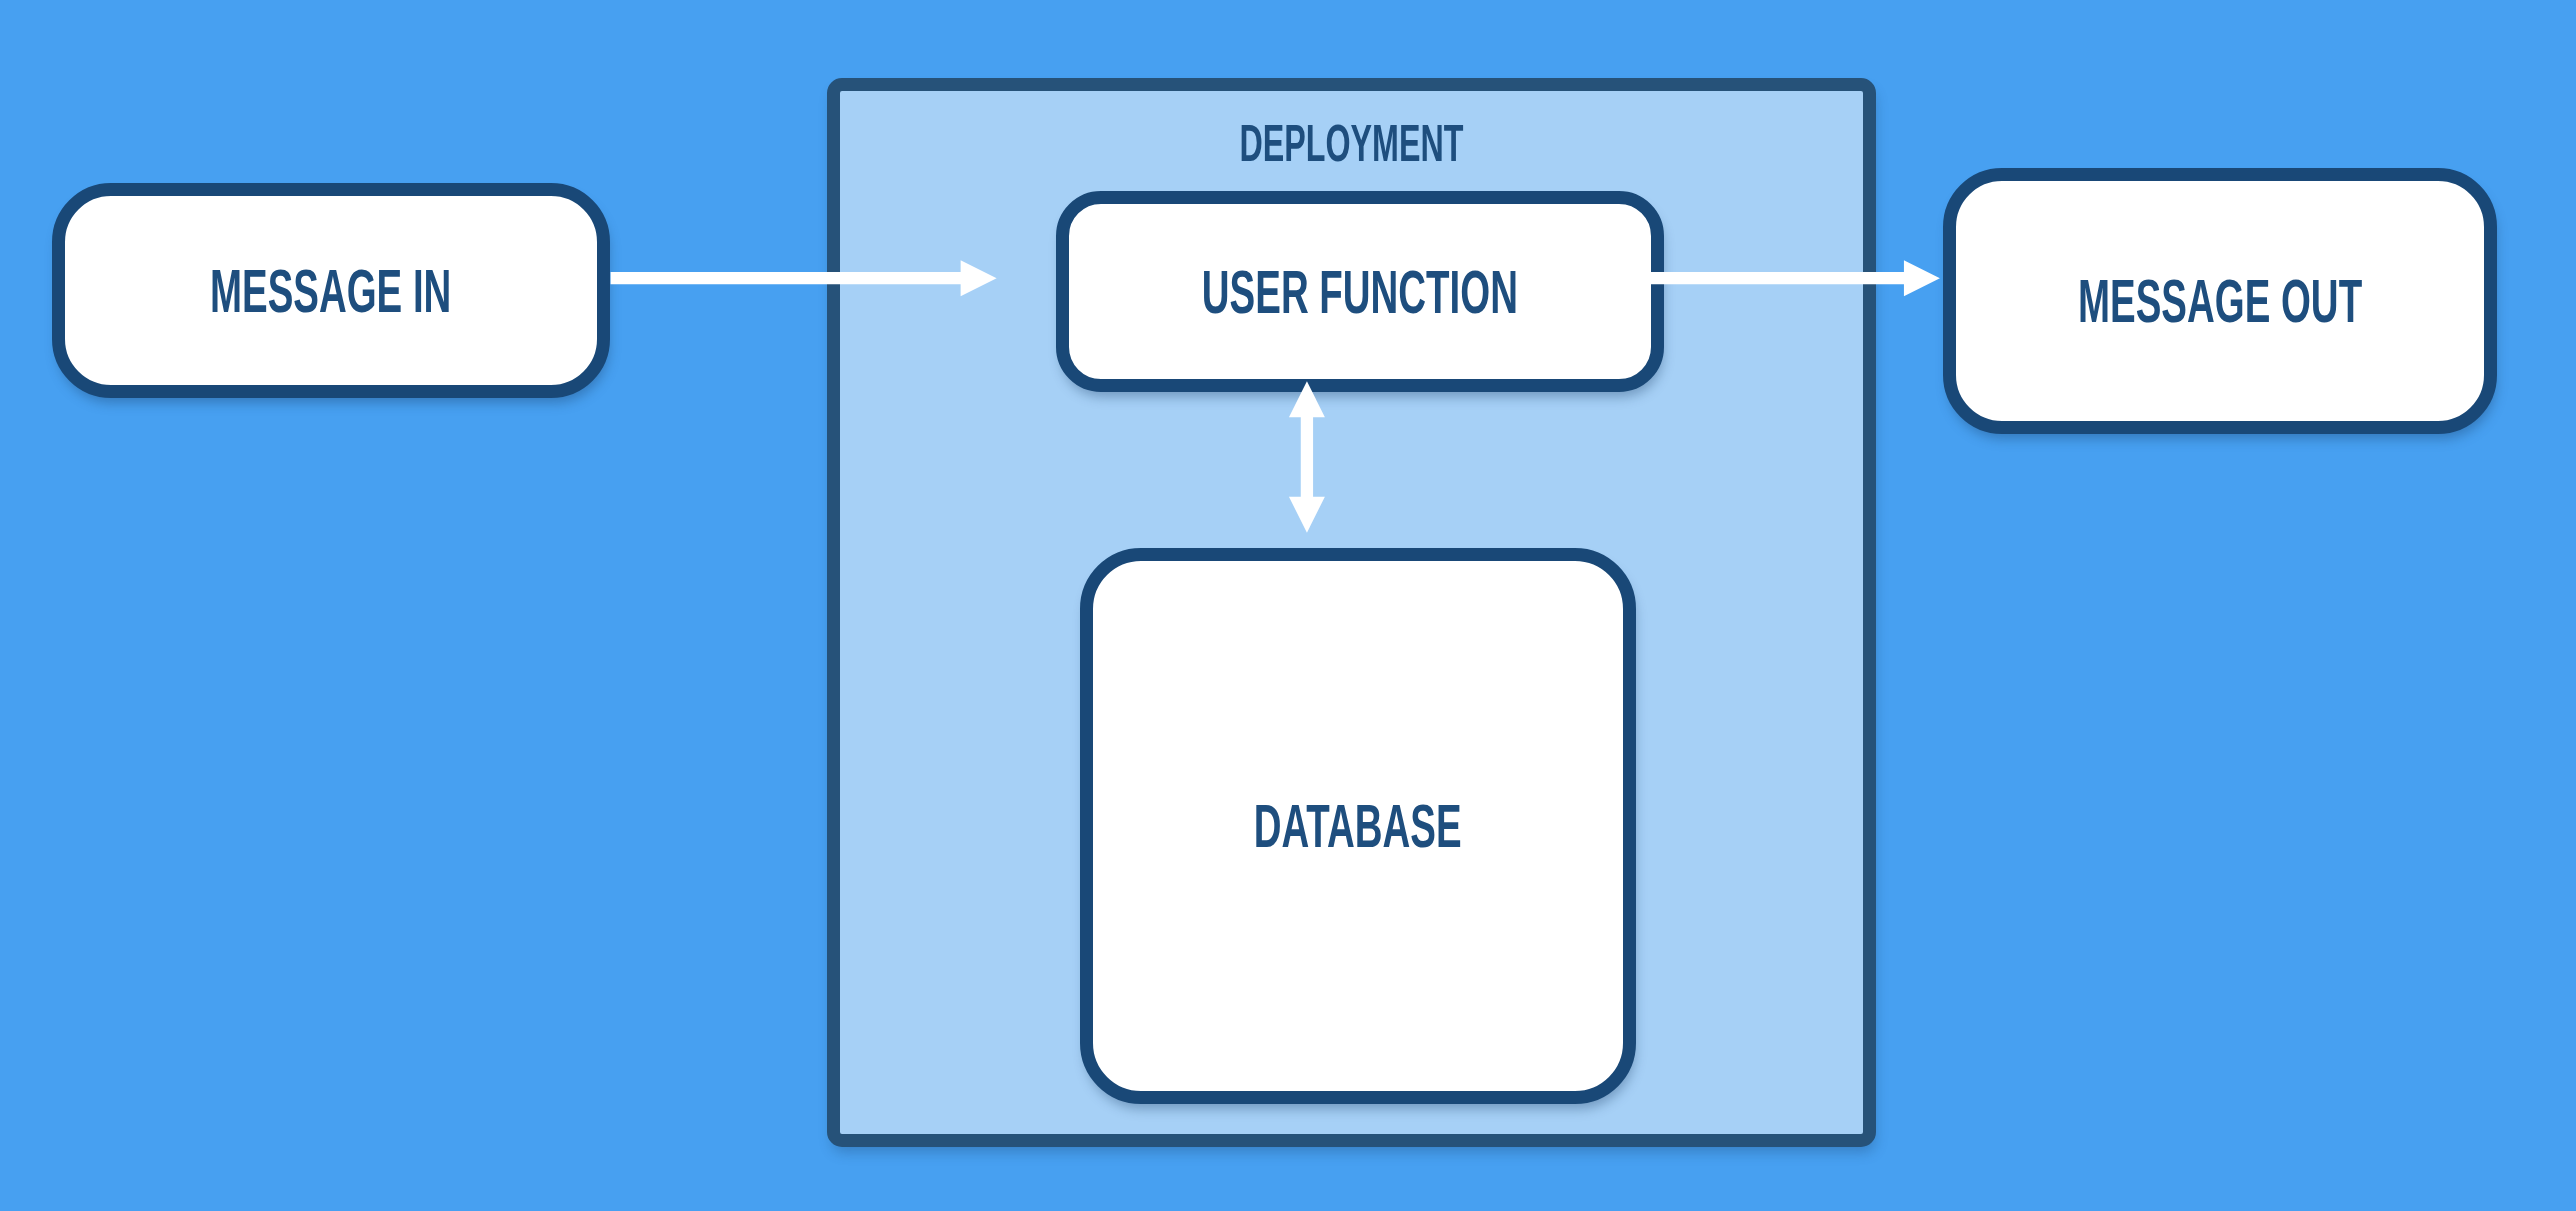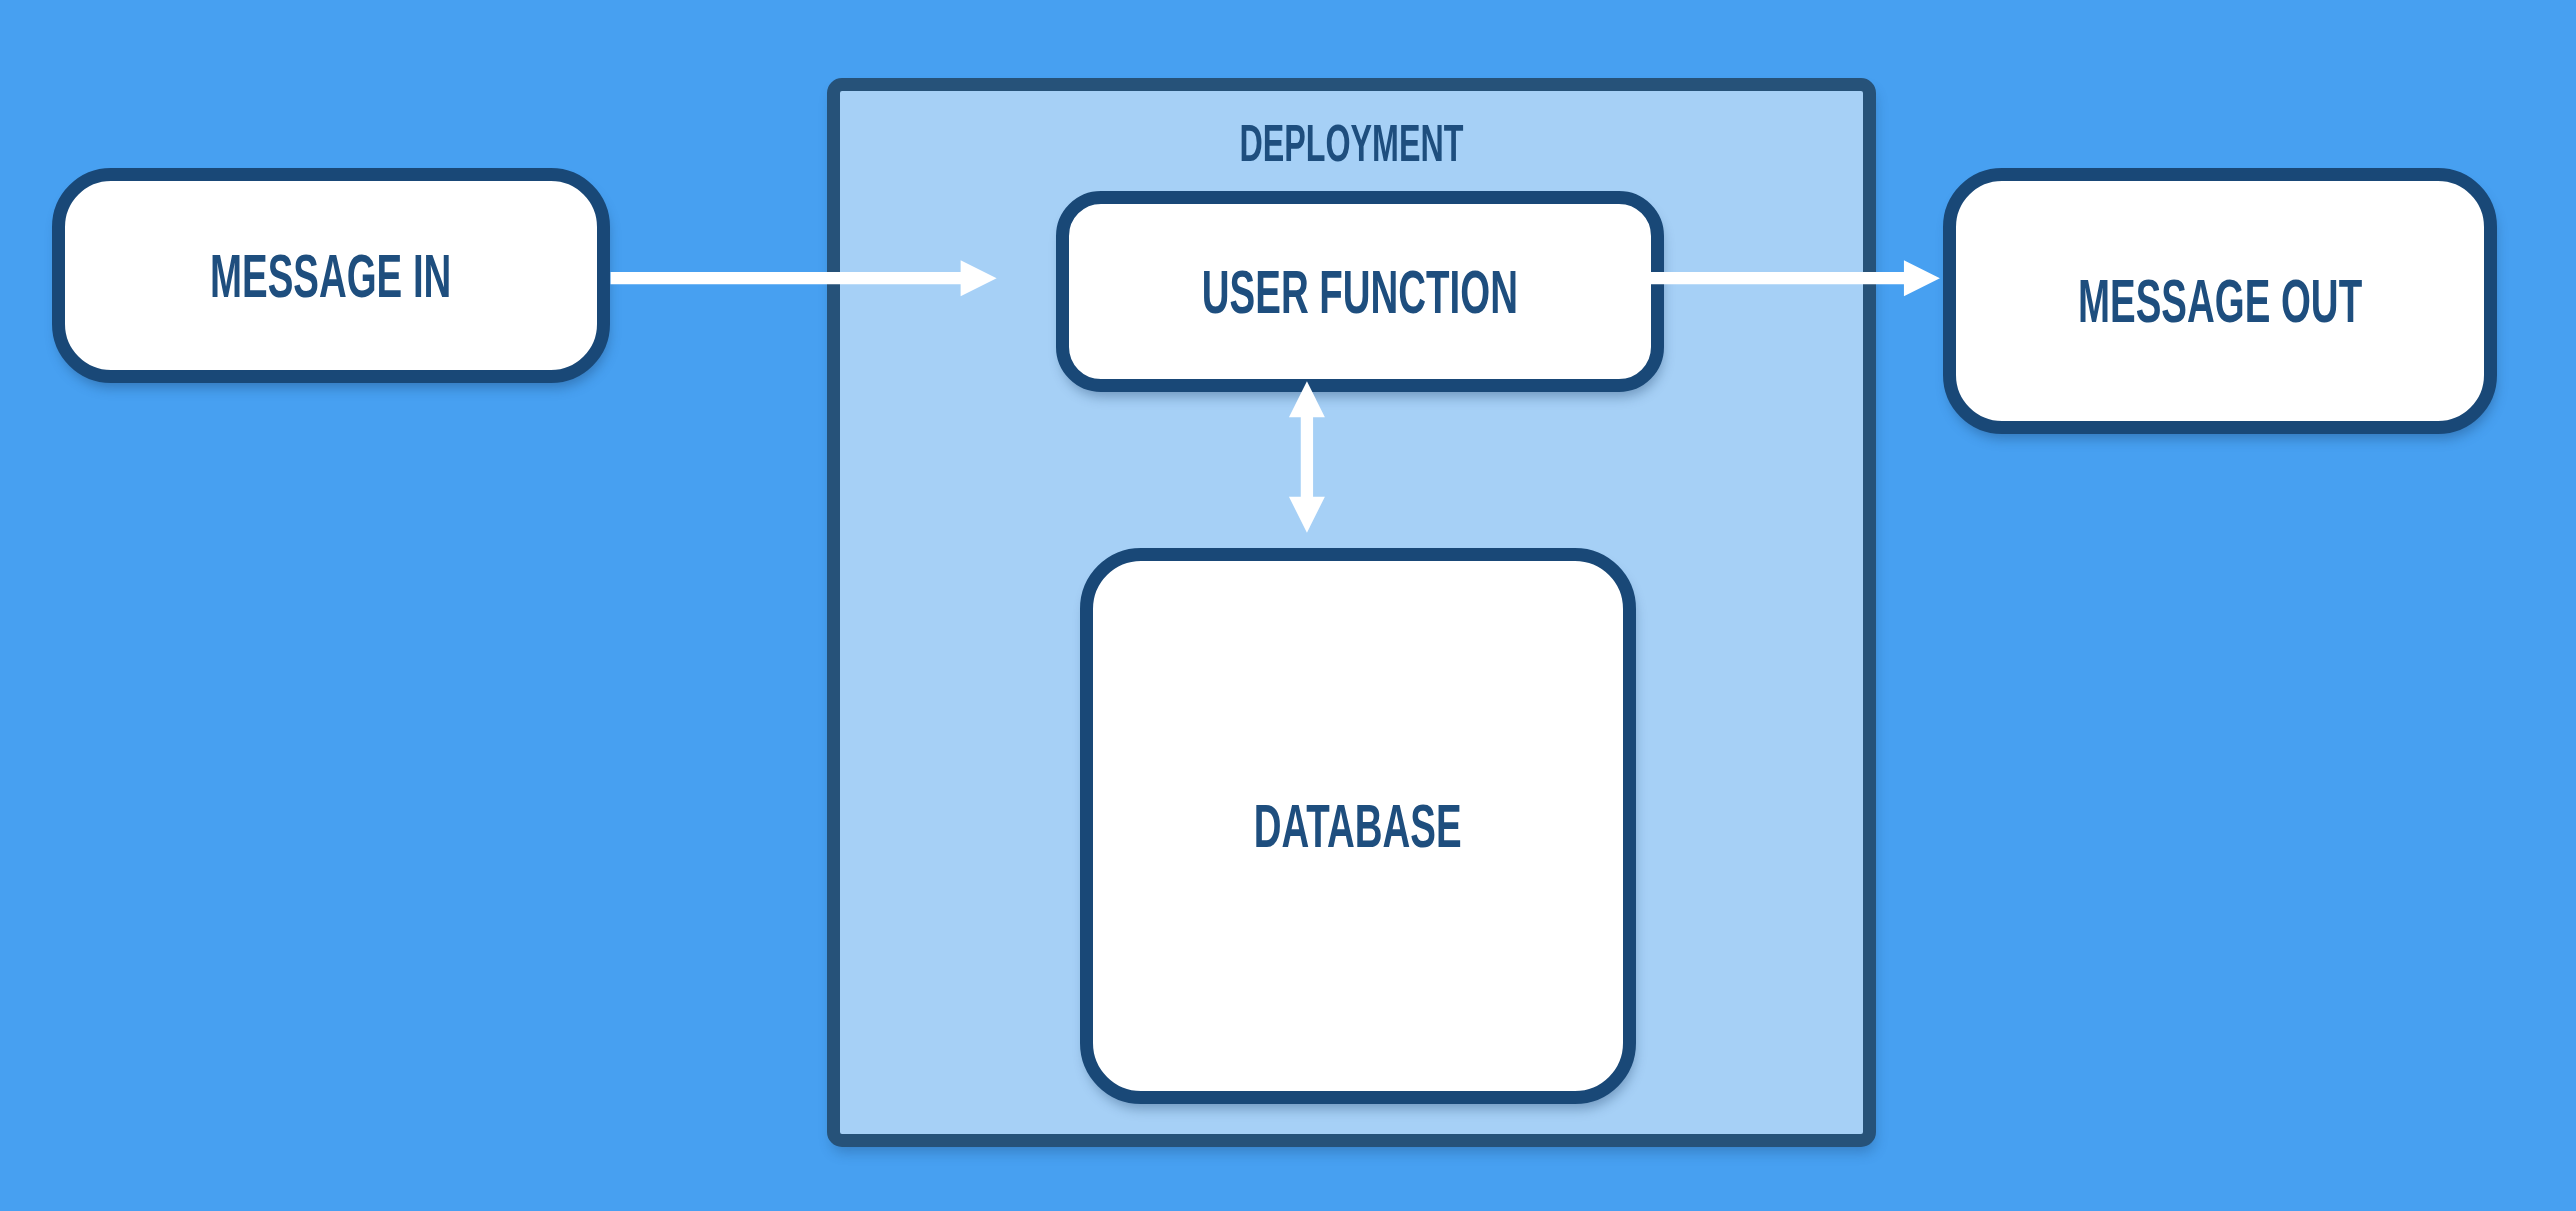--- a/index.html
+++ b/index.html
@@ -53,21 +53,21 @@
   }
   .group-label {
     position: absolute;
     left: 0; right: 0;
     top: 23px;
     text-align: center;
     font-size: 52px;
     line-height: 59px;
   }
   .node-message-in {
-    left: 52px; top: 168px;
+    left: 52px; top: 183px;
     width: 558px; height: 215px;
     border-radius: 59px;
   }
   .node-user-function {
     left: 216px; top: 100px;   
     width: 608px; height: 201px;
     border-radius: 45px;
   }
   .node-database {
     left: 240px; top: 457px;   

